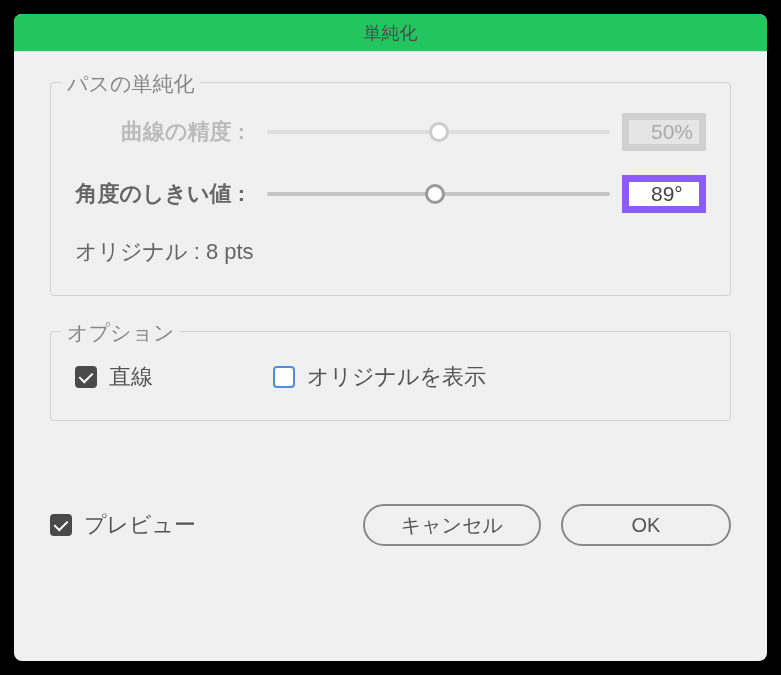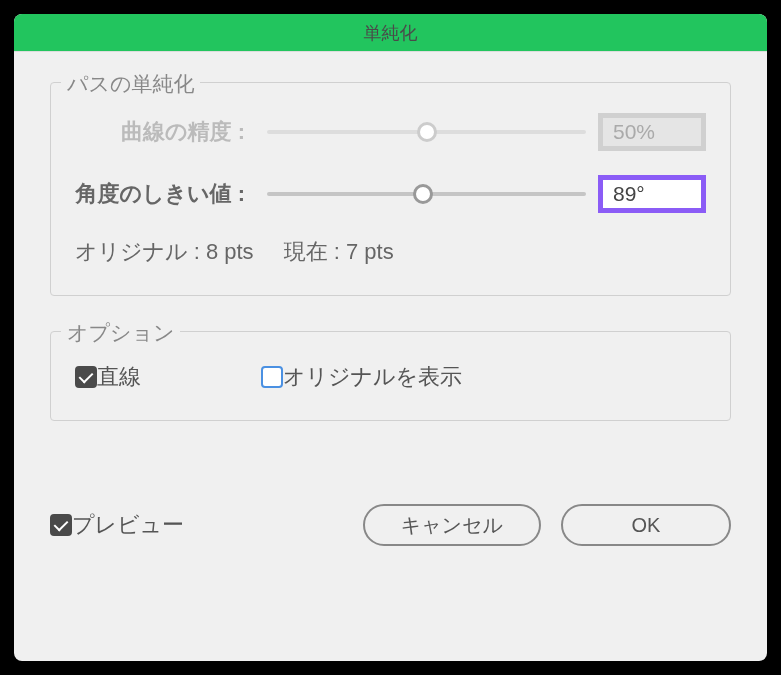--- a/index.html
+++ b/index.html
@@ -87,27 +87,27 @@
       top: 50%;
       width: 20px;
       height: 20px;
       background: #fff;
       border: 3px solid #999;
       border-radius: 50%;
       transform: translate(-50%, -50%);
     }
     .slider.disabled .slider-thumb { border-color: #ccc; }
     .value-box {
-      width: 108px;
+      width: 84px;
       height: 38px;
-      border: 5px solid #8b5cf6;
+      border: 7px solid #8b5cf6;
       background: #fff;
       font-size: 21px;
       color: #444;
-      padding: 4px 10px;
+      padding: 4px 22px;
       display: flex;
       align-items: center;
     }
     .value-box.disabled {
       background: #e5e5e5;
       color: #aaa;
       border-color: #d0d0d0;
     }
     .info-row {
       display: flex;
@@ -116,21 +116,21 @@
       margin-top: 18px;
       gap: 30px;
     }
     .options-row {
       display: flex;
       gap: 120px;
     }
     .checkbox-wrap {
       display: flex;
       align-items: center;
-      gap: 0;
+      gap: 12px;
     }
     .checkbox {
       width: 22px;
       height: 22px;
       border: 2px solid #555;
       border-radius: 4px;
       display: flex;
       align-items: center;
       justify-content: center;
       background: #fff;
@@ -200,21 +200,20 @@
         <div class="row-label">角度のしきい値 :</div>
         <div class="slider">
           <div class="slider-track"></div>
           <div class="slider-thumb" style="left:49%"></div>
         </div>
         <div class="value-box">89°</div>
       </div>
 
       <div class="info-row">
         <span>オリジナル : 8 pts</span>
-        <span>現在 : 7 pts</span>
       </div>
     </div>
 
     <div class="group">
       <div class="group-label">オプション</div>
       <div class="options-row">
         <div class="checkbox-wrap">
           <div class="checkbox checked"></div>
           <span class="checkbox-label">直線</span>
         </div>

